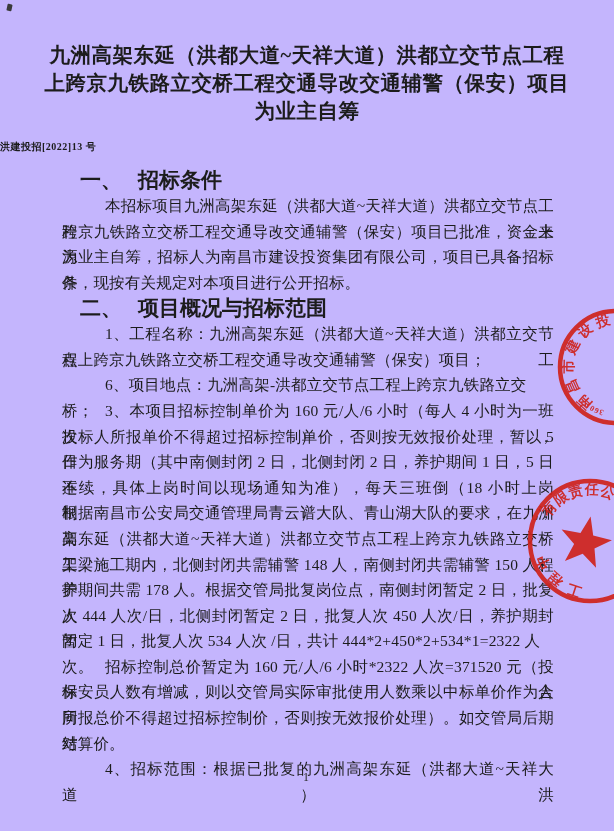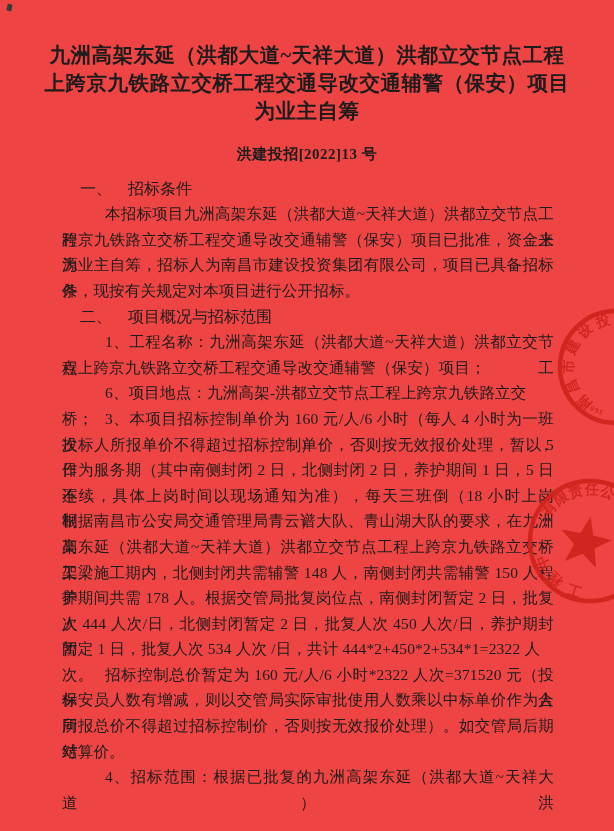--- a/index.html
+++ b/index.html
@@ -7,41 +7,41 @@
     width:614px;height:831px;
     background:#ffffff;
     font-family:"Liberation Serif","DejaVu Serif",serif;
     color:#1c1c1c;
     overflow:hidden;
     position:relative;
   }
   .page{
     position:relative;
     width:614px;height:831px;
-    background:#ef4444;
+    background:#c4b5fd;
     overflow:hidden;
   }
   .scan-speck{
     position:absolute;left:7px;top:4px;width:5px;height:7px;
     background:#3a3a3a;transform:rotate(12deg);border-radius:1px;
   }
   .title-block{
     padding-top:41px;
     text-align:center;
     font-weight:bold;
     font-size:20.5px;
     line-height:28.2px;
     letter-spacing:0.5px;
   }
   .doc-number{
-    text-align:center;
+    text-align:left;
     font-weight:bold;
-    font-size:15px;
+    font-size:10px;
     line-height:21px;
-    margin-top:18px;
+    margin-top:10px;
     letter-spacing:0.5px;
   }
   .content{
     margin:11px 60px 0 62px;
     width:492px;
     font-size:15.5px;
   }
   .line{
     height:25.6px;
     line-height:25.6px;
@@ -50,21 +50,21 @@
   }
   .line.wrap{white-space:normal;}
   .line.j{
     white-space:normal;
     text-align:justify;
     text-align-last:justify;
   }
   .line.indent{text-indent:43px;}
   .heading{
     height:25.6px;line-height:25.6px;
-    font-weight:normal;font-size:16px;
+    font-weight:bold;font-size:21px;
     margin-left:18px;
   }
   .heading .gap{display:inline-block;width:16px;}
   .page-number{
     position:absolute;
     left:303px;top:770px;
     font-size:12px;
     color:#2a2a2a;
     font-family:"Liberation Serif",serif;
   }

